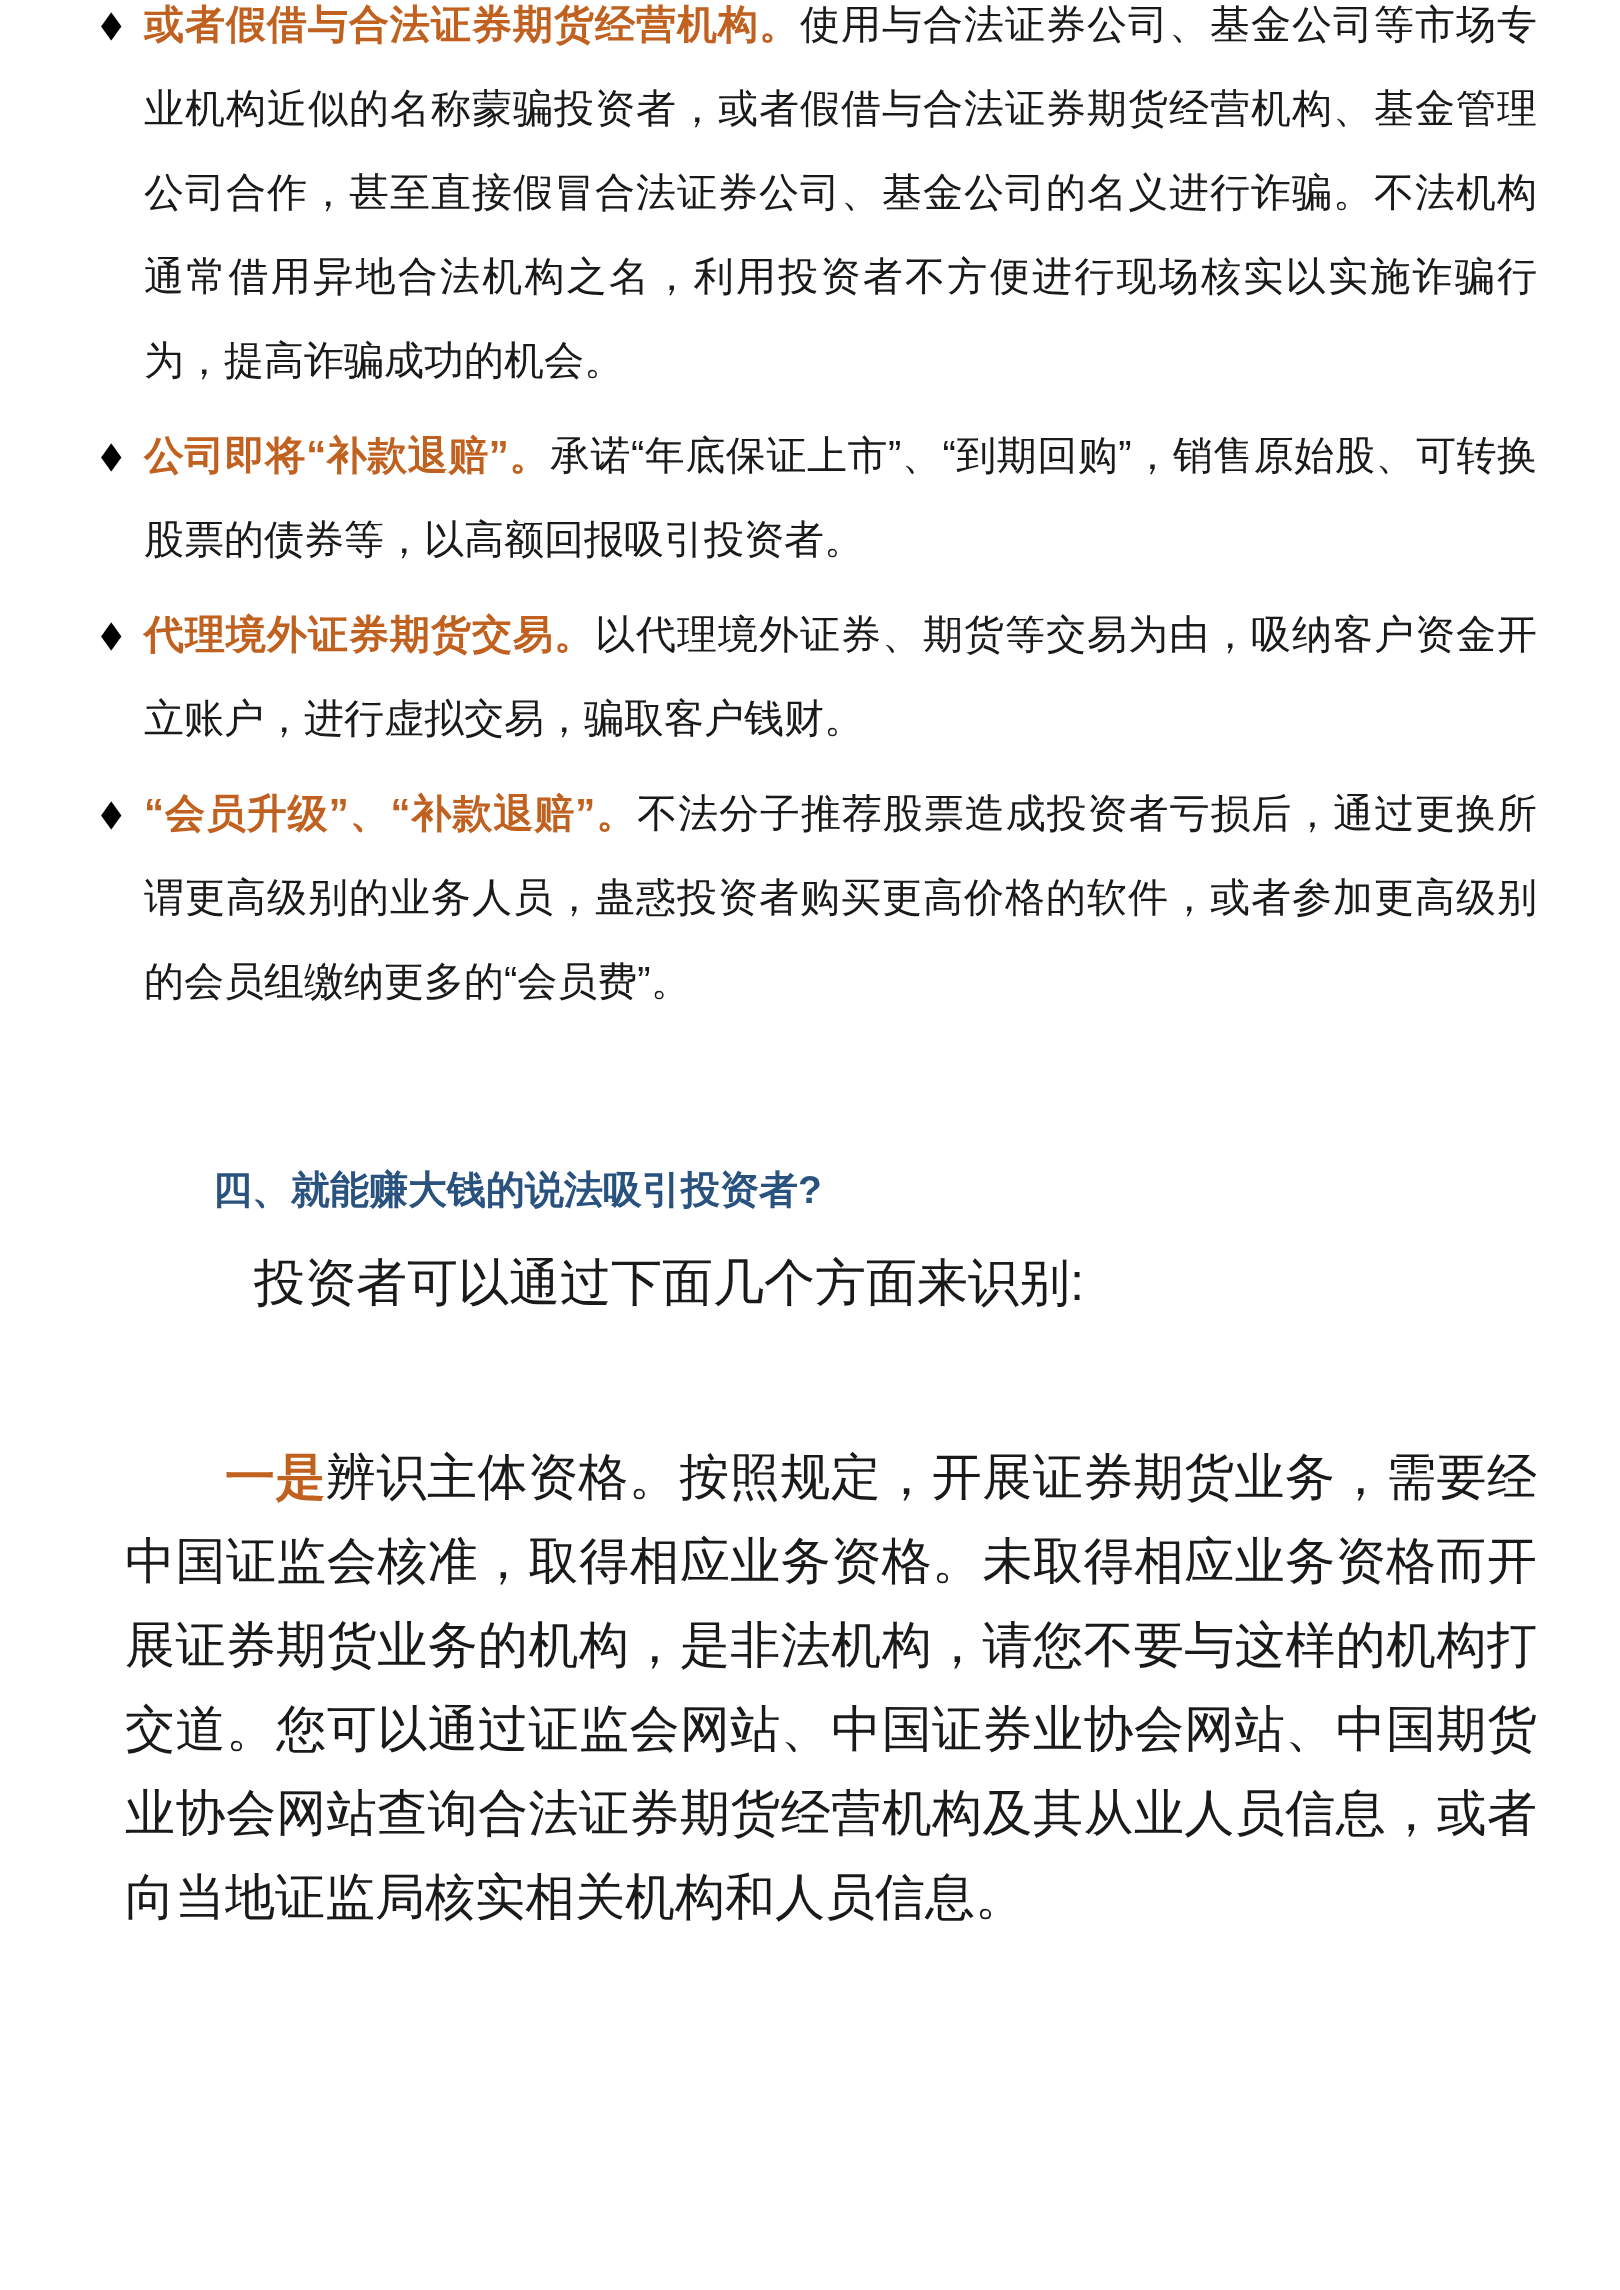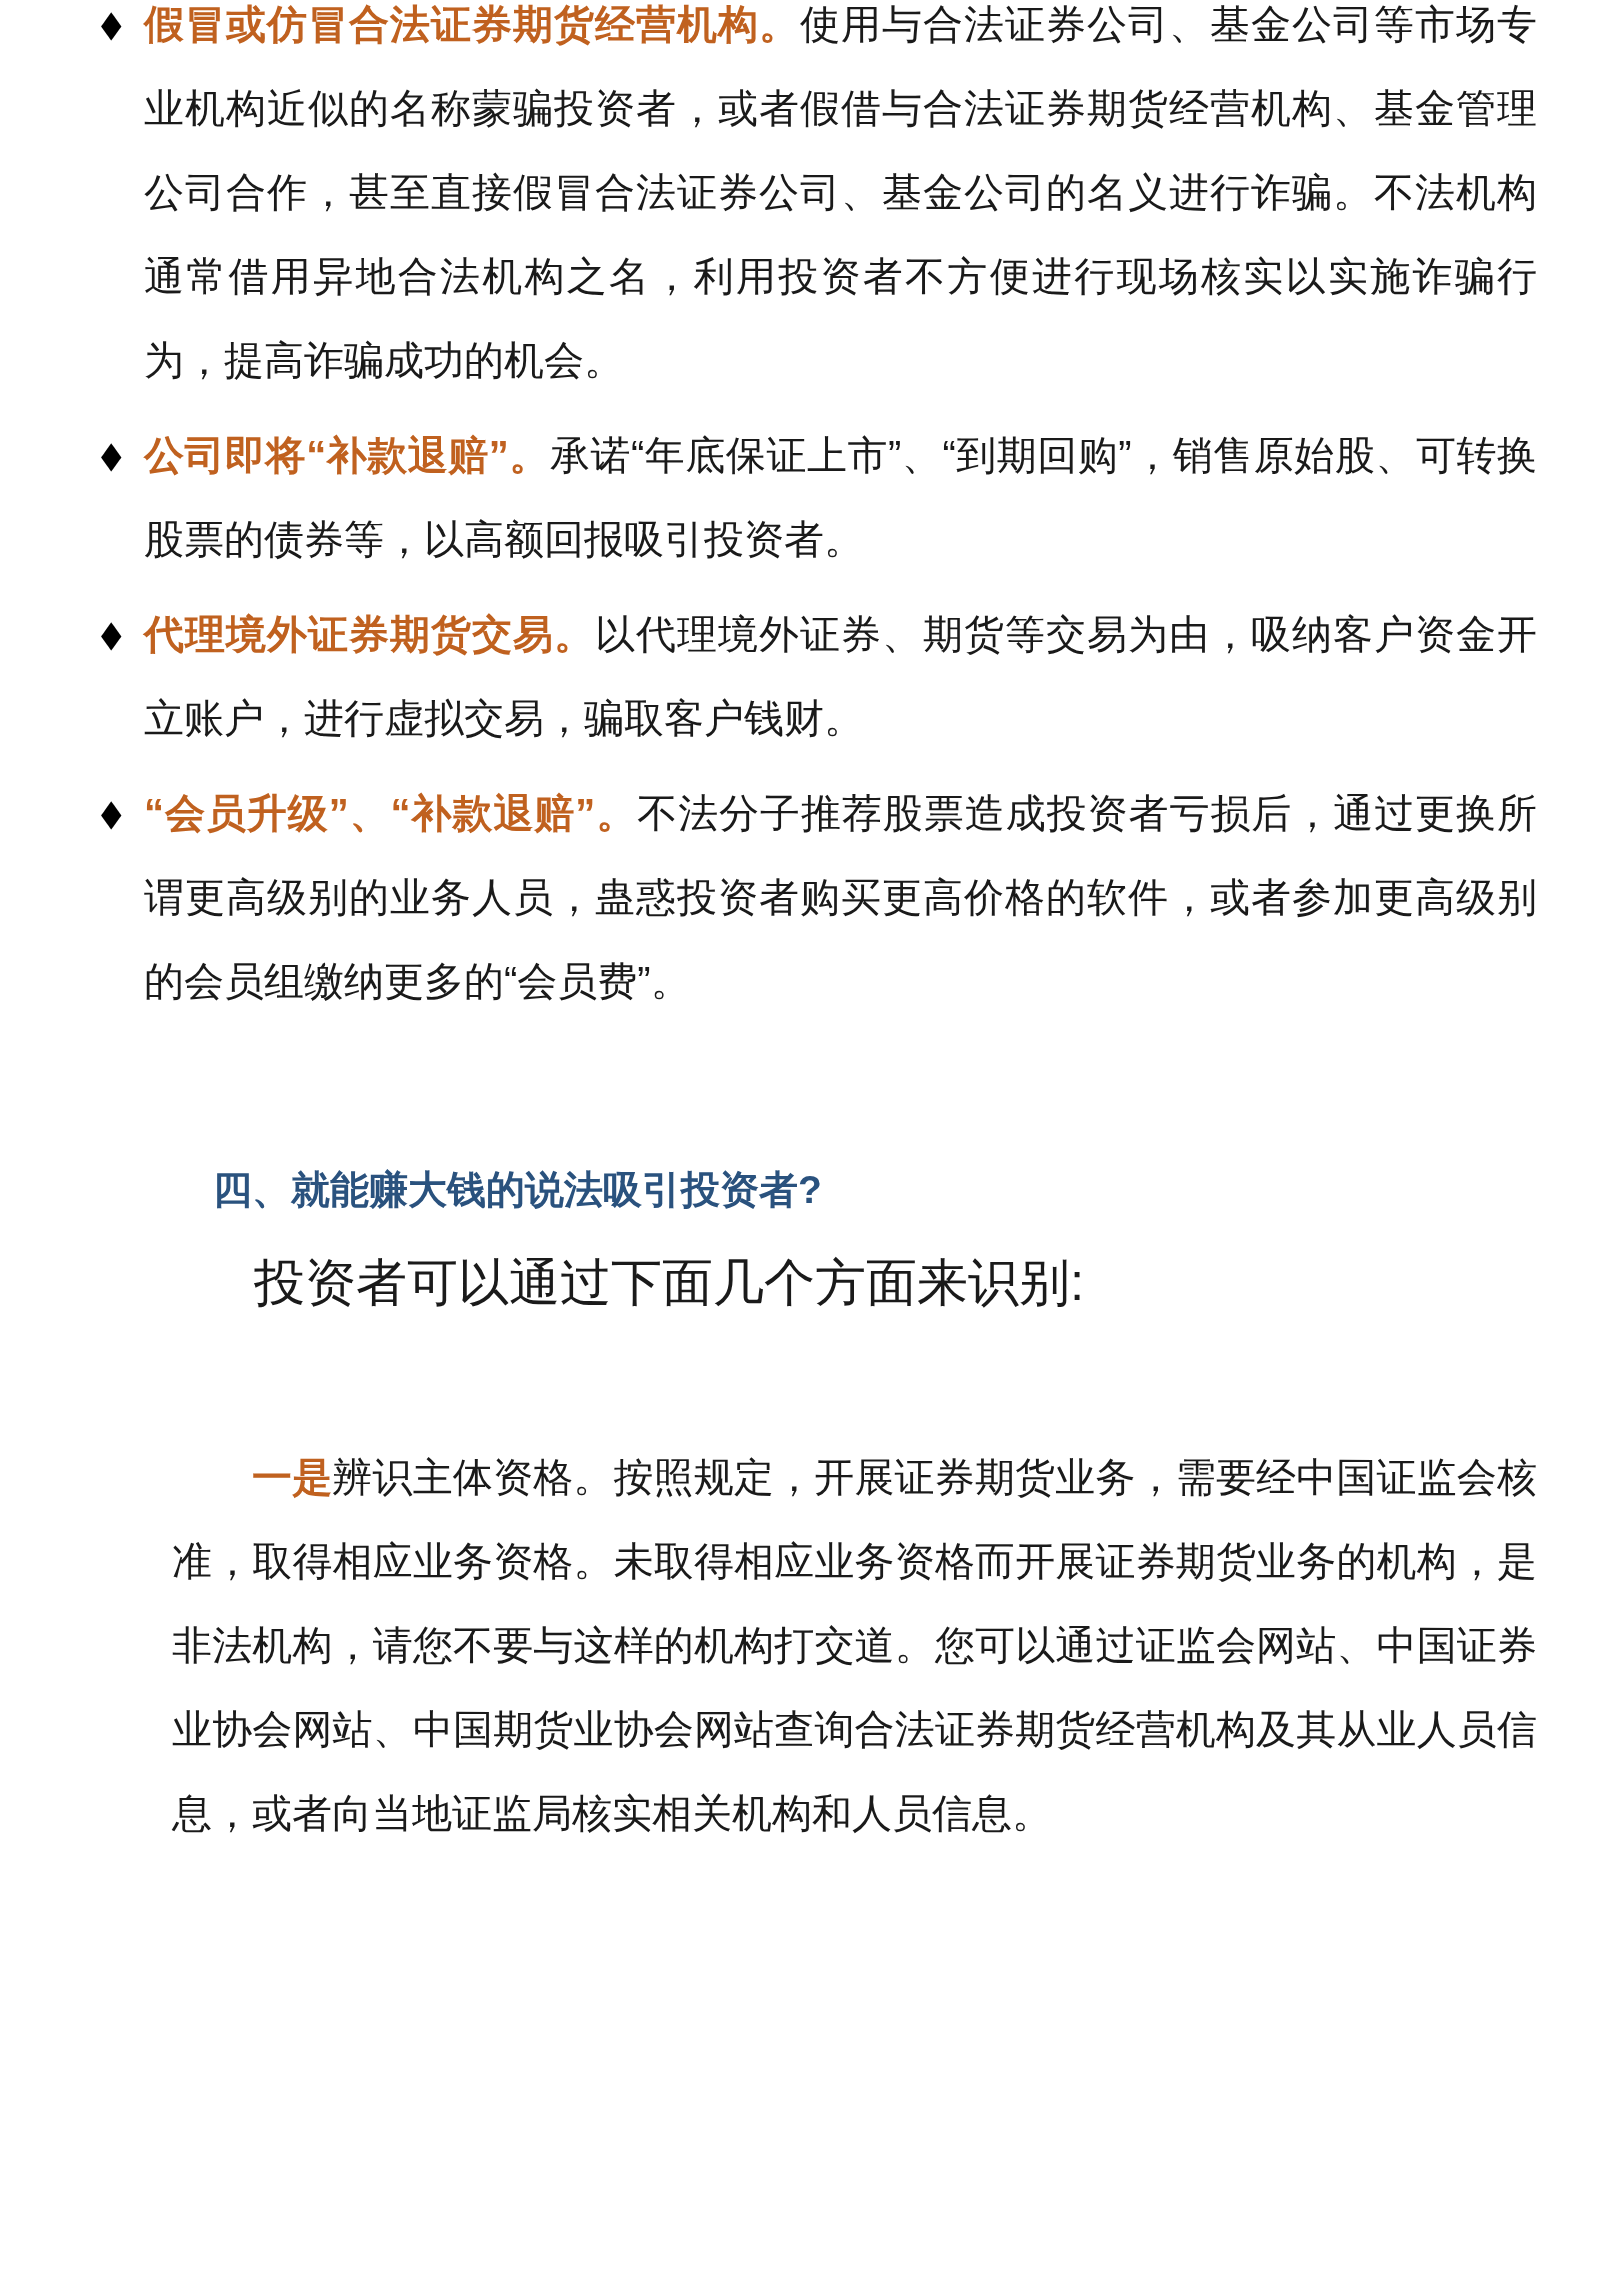--- a/index.html
+++ b/index.html
@@ -53,38 +53,38 @@
   }
   
   .intro {
     margin: 39px 0 0 49px;
     text-indent: 2em;
     font-size: 51px;
     line-height: 59px;
   }
   
   .para {
-    margin: 0 0 0 69px;
+    margin: 0 0 0 22px;
     text-indent: 2em;
-    font-size: 40px;
+    font-size: 50px;
     line-height: 84px;
     text-align: justify;
   }
   .para.p1 { margin-top: 123px; }
   .para.p2 { margin-top: 26.5px; line-height: 72px; }
 </style>
 </head>
 <body>
 
 <div class="page">
   <div class="content">
 
     <div class="bullet-item first">
       <span class="diamond">◆</span>
-      <span class="lead">假冒或仿冒合法证券期货经营机构。</span><span class="body-text">使用与合法证券公司、基金公司等市场专业机构近似的名称蒙骗投资者，或者假借与合法证券期货经营机构、基金管理公司合作，甚至直接假冒合法证券公司、基金公司的名义进行诈骗。不法机构通常借用异地合法机构之名，利用投资者不方便进行现场核实以实施诈骗行为，提高诈骗成功的机会。</span>
+      <span class="lead">或者假借与合法证券期货经营机构。</span><span class="body-text">使用与合法证券公司、基金公司等市场专业机构近似的名称蒙骗投资者，或者假借与合法证券期货经营机构、基金管理公司合作，甚至直接假冒合法证券公司、基金公司的名义进行诈骗。不法机构通常借用异地合法机构之名，利用投资者不方便进行现场核实以实施诈骗行为，提高诈骗成功的机会。</span>
     </div>
 
     <div class="bullet-item">
       <span class="diamond">◆</span>
       <span class="lead">公司即将“补款退赔”。</span><span class="body-text">承诺“年底保证上市”、“到期回购”，销售原始股、可转换股票的债券等，以高额回报吸引投资者。</span>
     </div>
 
     <div class="bullet-item">
       <span class="diamond">◆</span>
       <span class="lead">代理境外证券期货交易。</span><span class="body-text">以代理境外证券、期货等交易为由，吸纳客户资金开立账户，进行虚拟交易，骗取客户钱财。</span>

